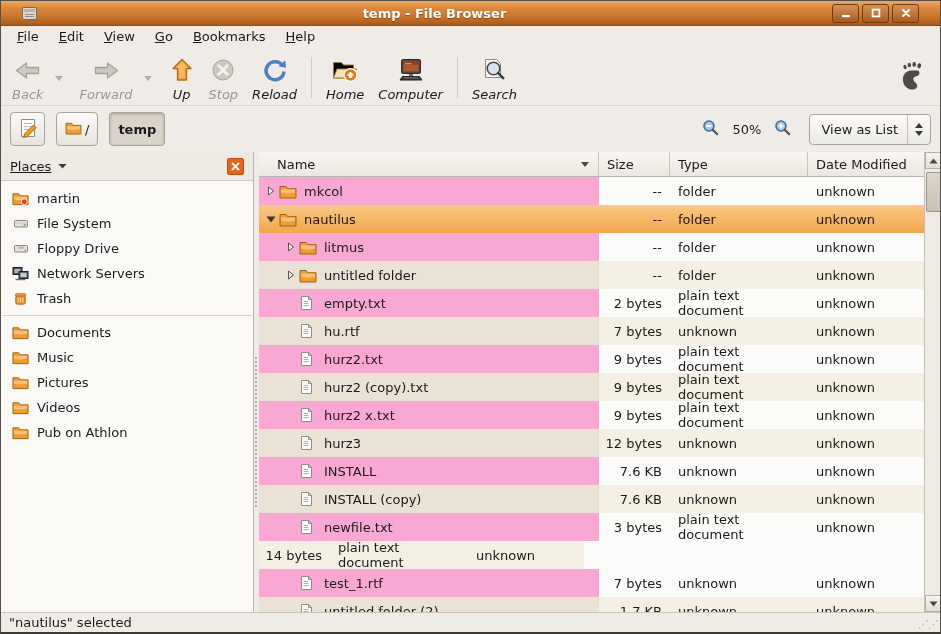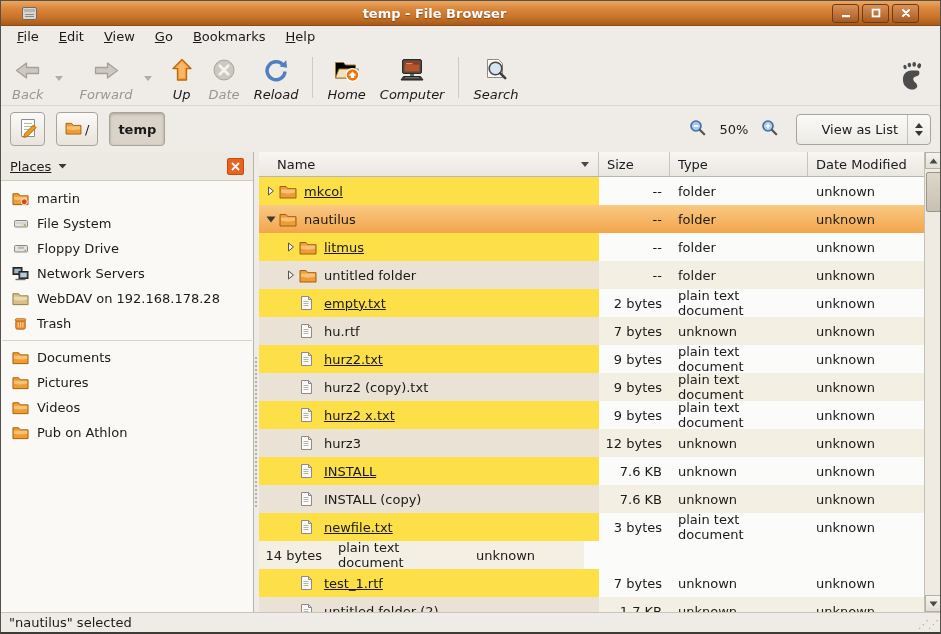--- a/index.html
+++ b/index.html
@@ -28,21 +28,21 @@
   .tb-logo{display:flex;align-items:center;padding:0 12px 4px 0;}
   
   .locbar{flex:0 0 46px;display:flex;align-items:center;padding:0 9px;gap:11px;}
   .lbtn{height:34px;box-sizing:border-box;border:1px solid #a9a49a;border-radius:4px;
     background:linear-gradient(#fbfaf8,#e8e4dc);display:flex;align-items:center;justify-content:center;gap:3px;padding:0 8px;}
   .lbtn.square{width:35px;padding:0;}
   .lbtn.pressed{background:#d9d3c9;box-shadow:inset 0 1px 3px rgba(0,0,0,.25);font-weight:bold;}
   .loc-spacer{flex:1;}
   .zoom-ctl{display:flex;align-items:center;gap:13px;}
   .combo{height:31px;box-sizing:border-box;border:1px solid #a9a49a;border-radius:4px;
-    background:linear-gradient(#fbfaf8,#eceae4);display:flex;align-items:center;padding:0 7px 0 24px;gap:9px;margin-left:6px;}
+    background:linear-gradient(#fbfaf8,#eceae4);display:flex;align-items:center;padding:0 7px 0 11px;gap:9px;margin-left:6px;}
   .combo .spin{display:flex;flex-direction:column;gap:3px;border-left:1px solid #c5c0b6;padding-left:7px;align-self:stretch;justify-content:center;}
   
   .main{flex:1;display:flex;min-height:0;}
   .sidebar{width:252px;flex:0 0 252px;background:#faf9f6;display:flex;flex-direction:column;border-right:1px solid #b9b4aa;}
   .s-header{flex:0 0 28px;background:#edeae3;border-bottom:1px solid #cfcac1;display:flex;align-items:center;padding:0 9px;gap:7px;text-decoration:underline;}
   .s-close{margin-left:auto;width:15px;height:15px;background:#e8641c;border:1px solid #c24d0d;border-radius:2px;
     display:flex;align-items:center;justify-content:center;}
   .s-list{padding-top:5px;}
   .s-item{height:25px;display:flex;align-items:center;gap:8px;padding:0 11px;}
   .s-icon{width:17px;display:flex;justify-content:center;}
@@ -59,21 +59,21 @@
   .hc.type{width:138px;}
   .hc.date{width:116px;border-right:none;}
   .sort-arrow{margin-left:auto;display:flex;align-items:center;}
   .rows{flex:1;overflow:hidden;}
   .row{height:28px;display:flex;}
   .cell{display:flex;align-items:center;box-sizing:border-box;}
   .c-name{width:340px;padding-left:4px;}
   .c-size{width:71px;justify-content:flex-end;padding-right:8px;}
   .c-type{width:138px;padding-left:8px;}
   .c-date{width:116px;padding-left:8px;}
-  .row.a .c-name{background:#fde047;text-decoration:underline;}
+  .row.a .c-name{background:#f9a8d4;}
   .row.a .c-size,.row.a .c-type,.row.a .c-date{background:#fbfbf9;}
   .row.b .c-name{background:#e9e2d5;}
   .row.b .c-size,.row.b .c-type,.row.b .c-date{background:#f4efe3;}
   .row.sel{background:linear-gradient(#f9c983,#f3a54c);}
   .exp{width:16px;flex:0 0 16px;display:flex;align-items:center;justify-content:center;}
   .ficon{width:19px;flex:0 0 19px;display:flex;align-items:center;margin-right:6px;}
   .fname{white-space:nowrap;}
   
   .l-scrollbar{width:17px;flex:0 0 17px;display:flex;flex-direction:column;background:#efebe3;border-left:1px solid #c5c0b6;}
   .sb-btn{flex:0 0 17px;background:linear-gradient(#f6f4f0,#e2ded6);border:1px solid #b5b0a6;box-sizing:border-box;
@@ -156,21 +156,21 @@
             <path d="M13 2.5 22 11.5h-4.5V23h-9V11.5H4z" fill="#f79e3d" stroke="#b96c0e" stroke-width="1.3" stroke-linejoin="round"></path>
             <path d="M13 4.8 19 11h-3.2v9.8h-5.6V11H7z" fill="#fbbf77" opacity=".75"></path>
           </svg></span>
       <span class="tlabel">Up</span>
     </span>
     <span class="tbtn disabled">
       <span><svg width="26" height="26" viewBox="0 0 26 26">
             <circle cx="13" cy="13" r="10" fill="#ccc8c0" stroke="#a8a49b"></circle>
             <path d="M8.8 8.8l8.4 8.4M17.2 8.8l-8.4 8.4" stroke="#f4f2ee" stroke-width="2.8" stroke-linecap="round"></path>
           </svg></span>
-      <span class="tlabel">Date</span>
+      <span class="tlabel">Stop</span>
     </span>
     <span class="tbtn">
       <span><svg width="26" height="26" viewBox="0 0 26 26">
             <path d="M20.8 9.2A9 9 0 1 0 22 14.5" fill="none" stroke="#4d7fc4" stroke-width="3.4"></path>
             <path d="M23.2 3.2l.9 7.6-7.5-1.2z" fill="#4d7fc4"></path>
           </svg></span>
       <span class="tlabel">Reload</span>
     </span>
     <span class="tb-sep"></span>
     <span class="tbtn">
@@ -312,46 +312,46 @@
                 <rect x="2.3" y="2.8" width="6.4" height="4.4" fill="#9db6c9"></rect>
                 <rect x="7" y="5.5" width="9" height="7" fill="#4a4a48" stroke="#222"></rect>
                 <rect x="8.3" y="6.8" width="6.4" height="4.4" fill="#b9ccd9"></rect>
                 <rect x="3.5" y="12.8" width="10" height="1.4" fill="#6b6b68"></rect>
               </svg>
             </span>
             <span class="s-label">Network Servers</span>
           </div>
           <div class="s-item">
             <span class="s-icon">
-              <svg width="17" height="15" viewBox="0 0 18 15">
-                <path d="M1 2.5h6l1.8 2.2H17V14H1z" fill="#d9c08a" stroke="#8f7a45"></path>
-                <path d="M2 5.6h14v3.2c-5 1.1-9 1.1-14 0z" fill="#ecd9ae"></path>
-              </svg>
-            </span>
-            <span class="s-label">WebDAV on 192.168.178.28</span>
-          </div>
-          <div class="s-item">
-            <span class="s-icon">
               <svg width="15" height="15" viewBox="0 0 16 16">
                 <rect x="3" y="5" width="10" height="9" rx="1.5" fill="#f19333" stroke="#b05f10"></rect>
                 <rect x="2.5" y="3" width="11" height="2.2" rx="1" fill="#f8b96a" stroke="#b05f10"></rect>
                 <path d="M5.5 7v5M8 7v5M10.5 7v5" stroke="#fcd9a8" fill="none"></path>
               </svg>
             </span>
             <span class="s-label">Trash</span>
           </div>
           <div class="s-sep"></div>
           <div class="s-item">
             <span class="s-icon">
               <svg width="18" height="15" viewBox="0 0 18 15">
                 <path d="M1 2.5h6l1.8 2.2H17V14H1z" fill="#ef9c31" stroke="#9e6010"></path>
                 <path d="M2 5.6h14v3.2c-5 1.1-9 1.1-14 0z" fill="#f9c077"></path>
               </svg>
             </span>
             <span class="s-label">Documents</span>
+          </div>
+          <div class="s-item">
+            <span class="s-icon">
+              <svg width="18" height="15" viewBox="0 0 18 15">
+                <path d="M1 2.5h6l1.8 2.2H17V14H1z" fill="#ef9c31" stroke="#9e6010"></path>
+                <path d="M2 5.6h14v3.2c-5 1.1-9 1.1-14 0z" fill="#f9c077"></path>
+              </svg>
+            </span>
+            <span class="s-label">Music</span>
           </div>
           <div class="s-item">
             <span class="s-icon">
               <svg width="18" height="15" viewBox="0 0 18 15">
                 <path d="M1 2.5h6l1.8 2.2H17V14H1z" fill="#ef9c31" stroke="#9e6010"></path>
                 <path d="M2 5.6h14v3.2c-5 1.1-9 1.1-14 0z" fill="#f9c077"></path>
               </svg>
             </span>
             <span class="s-label">Pictures</span>
           </div>

